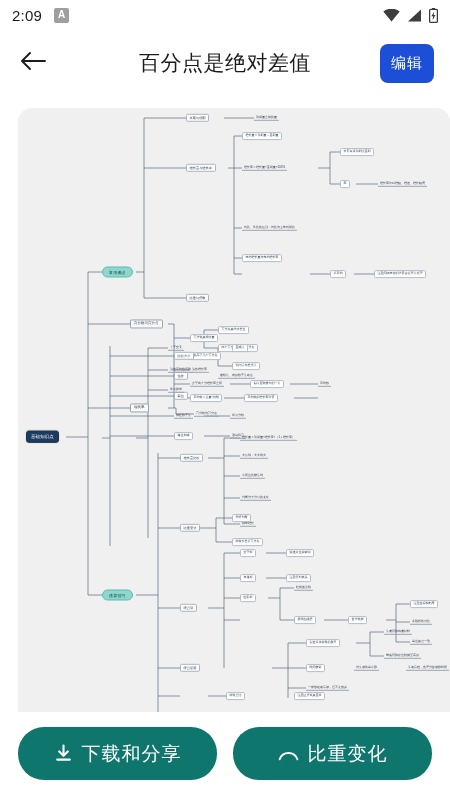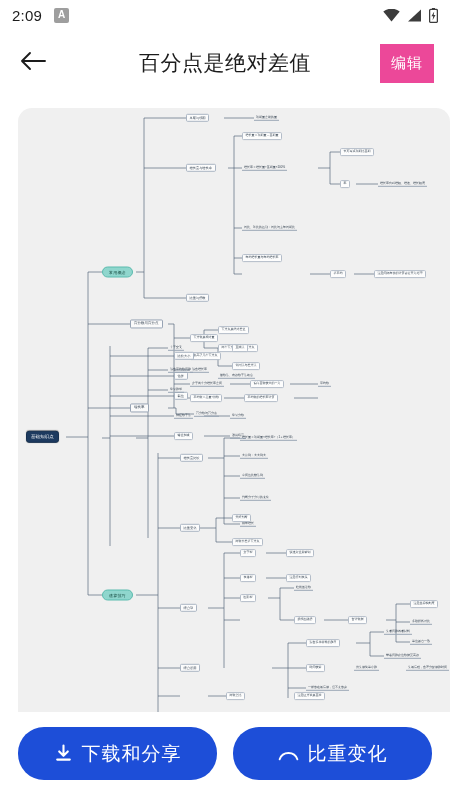--- a/index.html
+++ b/index.html
@@ -51,25 +51,25 @@
     text-align:center;
     font-size:21px;
     color:#1c1c1c;
     font-weight:500;
     pointer-events:none;
     letter-spacing:.5px;
   }
   .edit-btn{
     margin-left:auto;
     position:relative; z-index:2;
-    background:#ec4899;
+    background:#1d4ed8;
     color:#ffffff;
     font-size:15px;
     border:none;
-    border-radius:0;
+    border-radius:8px;
     padding:10px 11px;
     cursor:pointer;
     font-family:Liberation Serif, serif;
     letter-spacing:1px;
   }
 
   
   .canvas-wrap{
     position:absolute;
     left:18px; top:108px;
@@ -151,21 +151,21 @@
     left:0; bottom:0;
     width:450px; height:83px;
     background:#ffffff;
     display:flex; align-items:center; justify-content:space-between;
     padding:0 18px;
     gap:16px;
   }
   .action-btn{
     flex:1 1 0;
     height:53px;
-    background:#1d4ed8;
+    background:#0f766e;
     color:#ffffff;
     border:none;
     border-radius:26px;
     font-size:19px;
     font-family:"Liberation Sans", sans-serif;
     display:flex; align-items:center; justify-content:center;
     gap:9px;
     cursor:pointer;
     letter-spacing:1px;
   }

